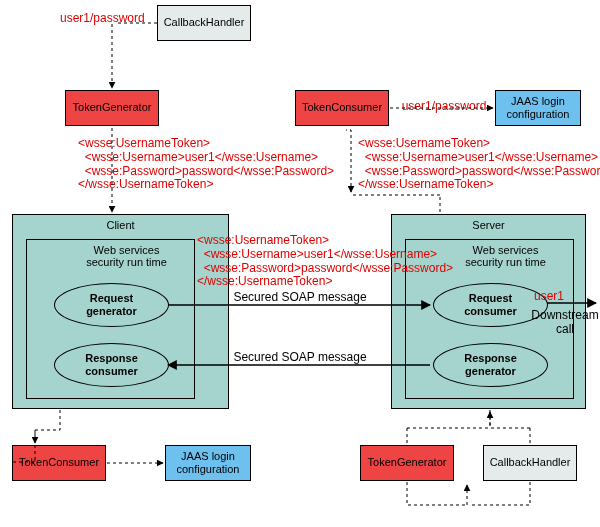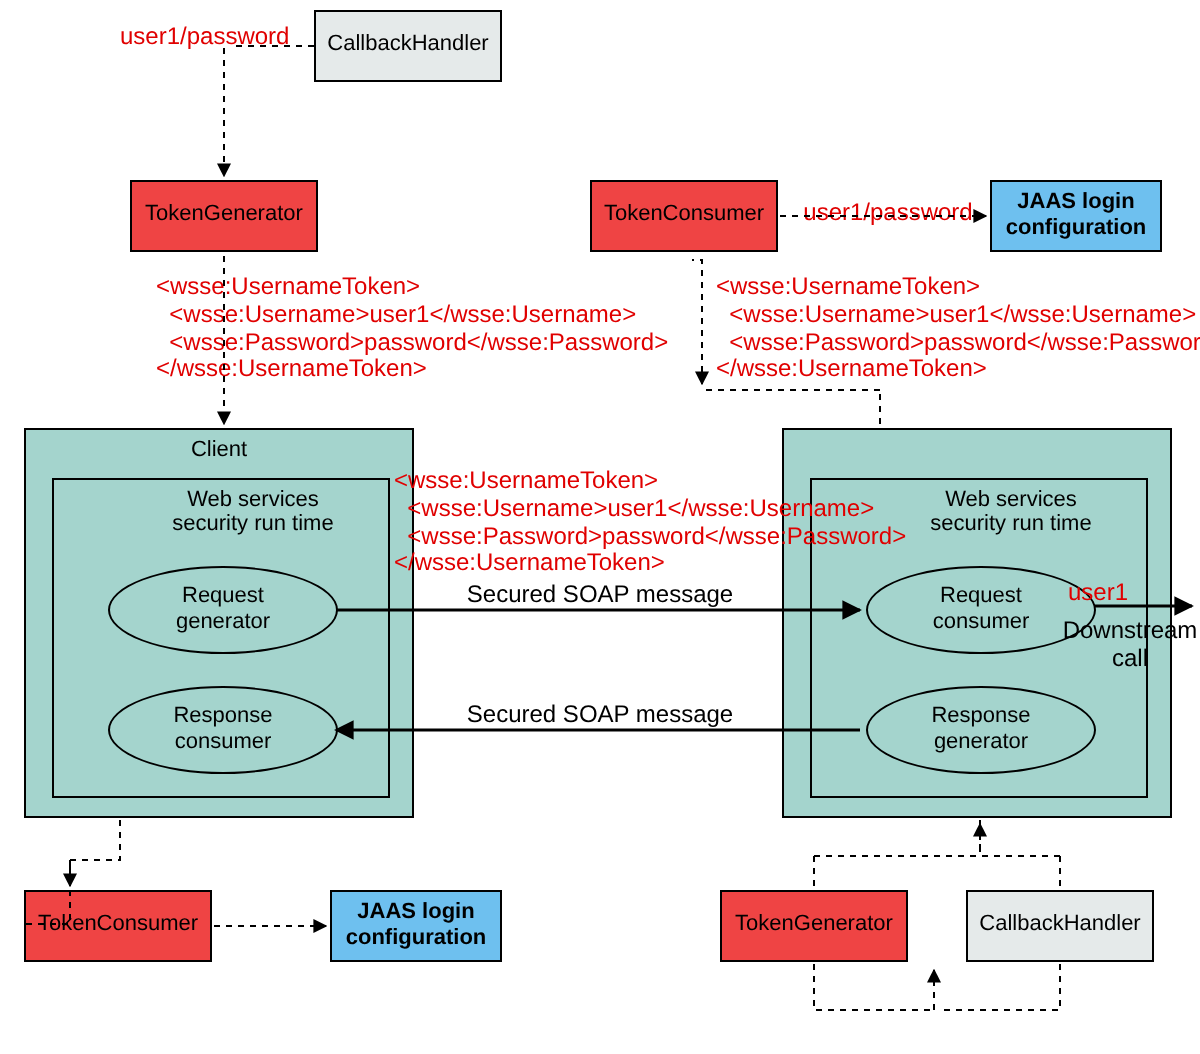--- a/index.html
+++ b/index.html
@@ -18,40 +18,41 @@
     border: 1px solid #000;
     display: flex;
     align-items: center;
     justify-content: center;
     text-align: center;
     line-height: 1.2;
     box-sizing: border-box;
     padding: 0;
   }
   .yellow { background: #ef4444; }
-  .blue   { background: #6ec0ef; font-weight: bold; }
+  .blue   { background: #6ec0ef; }
   .gray   { background: #e5eaea; }
   .teal   { background: #a4d4cd; border: 1px solid #000; position: absolute; box-sizing: border-box; }
   .teal .title { position: absolute; top: 4px; width: 100%; text-align: center; }
   .runtime-box {
     position: absolute;
     border: 1px solid #000;
     box-sizing: border-box;
     background: transparent;
     padding-left: 32px;
   }
   .runtime-box .rt-title { text-align: center; padding-top: 4px; }
   .ellipse {
     position: absolute;
     border: 1px solid #000;
     border-radius: 50%;
     display: flex; align-items: center; justify-content: center;
     text-align: center; line-height: 1.15;
     box-sizing: border-box;
     background: transparent;
+    font-weight: bold;
   }
   .red { color: #e00000; font-size: 10px; line-height: 1.15; }
   .label { position: absolute; font-size: 12px; text-align: center; }
   svg.overlay { position: absolute; left:0; top:0; width:600px; height:527px; pointer-events: none; }
 </style>
 </head>
 <body>
 
 <div class="label red" style="left:60px; top:12px; width:100px; text-align:left;">user1/password</div>
 <div class="box gray" style="left:157px; top:5px; width:94px; height:36px;">CallbackHandler</div>
@@ -63,33 +64,34 @@
 
 <div class="label red" style="left:78px; top:137px; width:260px; text-align:left; white-space:pre;">&lt;wsse:UsernameToken&gt;
   &lt;wsse:Username&gt;user1&lt;/wsse:Username&gt;
   &lt;wsse:Password&gt;password&lt;/wsse:Password&gt;
 &lt;/wsse:UsernameToken&gt;</div>
 <div class="label red" style="left:358px; top:137px; width:260px; text-align:left; white-space:pre;">&lt;wsse:UsernameToken&gt;
   &lt;wsse:Username&gt;user1&lt;/wsse:Username&gt;
   &lt;wsse:Password&gt;password&lt;/wsse:Password&gt;
 &lt;/wsse:UsernameToken&gt;</div>
 
-<div class="teal" style="left:12px; top:214px; width:195px; height:195px;">
+<div class="teal" style="left:12px; top:214px; width:217px; height:195px;">
   <div class="title">Client</div>
   <div class="runtime-box" style="left:13px; top:24px; width:169px; height:160px;">
     <div class="rt-title" style="white-space:pre-line;">Web services
 security run time</div>
     <div class="ellipse" style="left:27px; top:43px; width:115px; height:44px; white-space:pre-line;">Request
 generator</div>
     <div class="ellipse" style="left:27px; top:103px; width:115px; height:44px; white-space:pre-line;">Response
 consumer</div>
   </div>
 </div>
 
 <div class="teal" style="left:391px; top:214px; width:195px; height:195px;">
+  <div class="title">Server</div>
   <div class="runtime-box" style="left:13px; top:24px; width:169px; height:160px;">
     <div class="rt-title" style="white-space:pre-line;">Web services
 security run time</div>
     <div class="ellipse" style="left:27px; top:43px; width:115px; height:44px; white-space:pre-line;">Request
 consumer</div>
     <div class="ellipse" style="left:27px; top:103px; width:115px; height:44px; white-space:pre-line;">Response
 generator</div>
   </div>
 </div>
 

